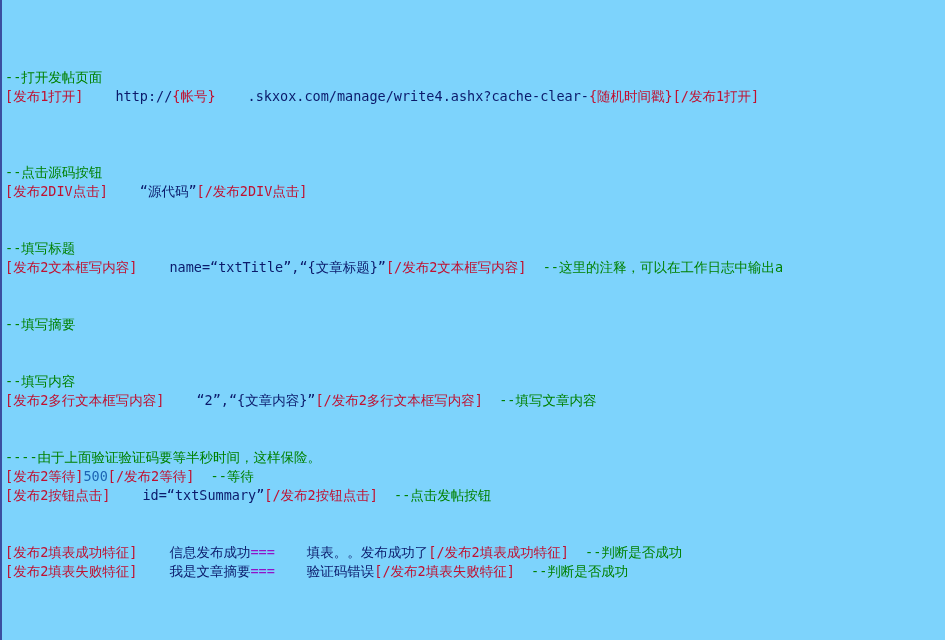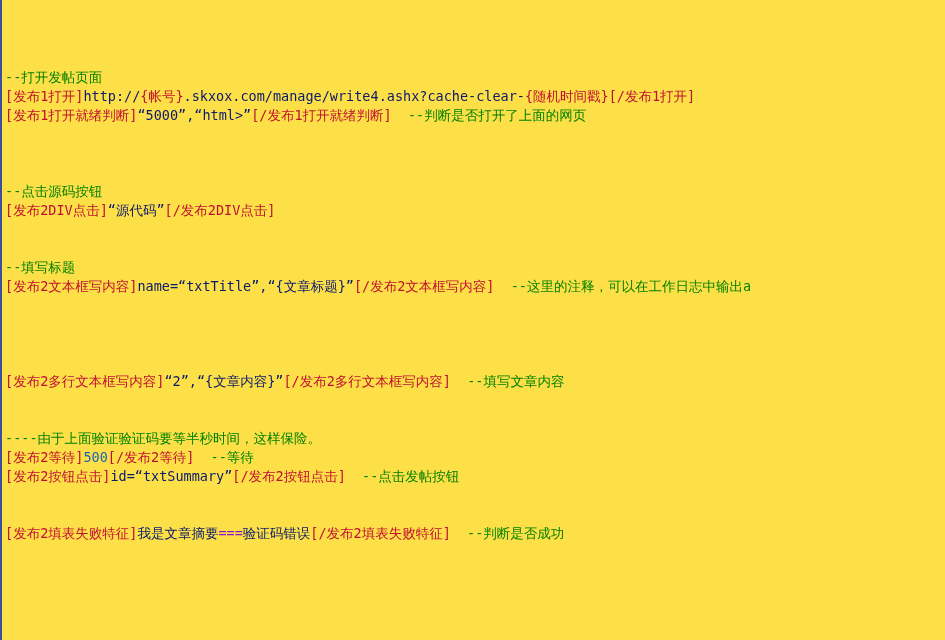--- a/index.html
+++ b/index.html
@@ -10,21 +10,21 @@
   body {
     width: 945px;
     height: 640px;
     overflow: hidden;
     font-family: "DejaVu Sans Mono", "Liberation Mono", monospace;
   }
   #editor {
     position: relative;
     width: 945px;
     height: 640px;
-    background: #fde047;
+    background: #7dd3fc;
     box-sizing: border-box;
   }
   
   #gutter-rule {
     position: absolute;
     left: 0;
     top: 0;
     width: 2px;
     height: 640px;
     background: #3b4ea0;
@@ -41,52 +41,54 @@
     white-space: pre;
     font-size: 13.5px;
     letter-spacing: 0px;
   }
   .code-line.blank {
     height: 19px;
   }
   
   .tok-comment { color: #008000; }       
   .tok-tag     { color: #c01030; text-align: center; }       
-  .tok-param   { color: #0b1a6b; }       
+  .tok-param   { color: #0b1a6b; margin-left: 32px; }       
   .tok-num     { color: #1c64b4; text-align: center; }       
   .tok-op      { color: #9013c8; }
 </style>
 </head>
 <body>
 
 <div id="editor">
   <div id="gutter-rule"></div>
   <div id="code-area">
       <div class="code-line blank">&nbsp;</div>
       <div class="code-line blank">&nbsp;</div>
       <div class="code-line"><span class="tok-comment">--打开发帖页面</span></div>
       <div class="code-line"><span class="tok-tag">[发布1打开]</span><span class="tok-param">http://</span><span class="tok-tag">{帐号}</span><span class="tok-param">.skxox.com/manage/write4.ashx?cache-clear-</span><span class="tok-tag">{随机时间戳}</span><span class="tok-tag">[/发布1打开]</span></div>
-      <div class="code-line"><span class="tok-tag">[发布1打开就绪判断]</span><span class="tok-param">“5000”,“html&gt;”</span><span class="tok-tag">[/发布1打开就绪判断]</span><span class="tok-comment">  --判断是否打开了上面的网页</span></div>
       <div class="code-line blank">&nbsp;</div>
       <div class="code-line blank">&nbsp;</div>
       <div class="code-line blank">&nbsp;</div>
       <div class="code-line"><span class="tok-comment">--点击源码按钮</span></div>
       <div class="code-line"><span class="tok-tag">[发布2DIV点击]</span><span class="tok-param">“源代码”</span><span class="tok-tag">[/发布2DIV点击]</span></div>
       <div class="code-line blank">&nbsp;</div>
       <div class="code-line blank">&nbsp;</div>
       <div class="code-line"><span class="tok-comment">--填写标题</span></div>
       <div class="code-line"><span class="tok-tag">[发布2文本框写内容]</span><span class="tok-param">name=“txtTitle”,“{文章标题}”</span><span class="tok-tag">[/发布2文本框写内容]</span><span class="tok-comment">  --这里的注释，可以在工作日志中输出a</span></div>
       <div class="code-line blank">&nbsp;</div>
       <div class="code-line blank">&nbsp;</div>
+      <div class="code-line"><span class="tok-comment">--填写摘要</span></div>
       <div class="code-line blank">&nbsp;</div>
       <div class="code-line blank">&nbsp;</div>
+      <div class="code-line"><span class="tok-comment">--填写内容</span></div>
       <div class="code-line"><span class="tok-tag">[发布2多行文本框写内容]</span><span class="tok-param">“2”,“{文章内容}”</span><span class="tok-tag">[/发布2多行文本框写内容]</span><span class="tok-comment">  --填写文章内容</span></div>
       <div class="code-line blank">&nbsp;</div>
       <div class="code-line blank">&nbsp;</div>
       <div class="code-line"><span class="tok-comment">----由于上面验证验证码要等半秒时间，这样保险。</span></div>
       <div class="code-line"><span class="tok-tag">[发布2等待]</span><span class="tok-num">500</span><span class="tok-tag">[/发布2等待]</span><span class="tok-comment">  --等待</span></div>
       <div class="code-line"><span class="tok-tag">[发布2按钮点击]</span><span class="tok-param">id=“txtSummary”</span><span class="tok-tag">[/发布2按钮点击]</span><span class="tok-comment">  --点击发帖按钮</span></div>
       <div class="code-line blank">&nbsp;</div>
       <div class="code-line blank">&nbsp;</div>
+      <div class="code-line"><span class="tok-tag">[发布2填表成功特征]</span><span class="tok-param">信息发布成功</span><span class="tok-op">===</span><span class="tok-param">填表。。发布成功了</span><span class="tok-tag">[/发布2填表成功特征]</span><span class="tok-comment">  --判断是否成功</span></div>
       <div class="code-line"><span class="tok-tag">[发布2填表失败特征]</span><span class="tok-param">我是文章摘要</span><span class="tok-op">===</span><span class="tok-param">验证码错误</span><span class="tok-tag">[/发布2填表失败特征]</span><span class="tok-comment">  --判断是否成功</span></div>
       <div class="code-line blank">&nbsp;</div>
     </div>
 </div>
 
 </body></html>

